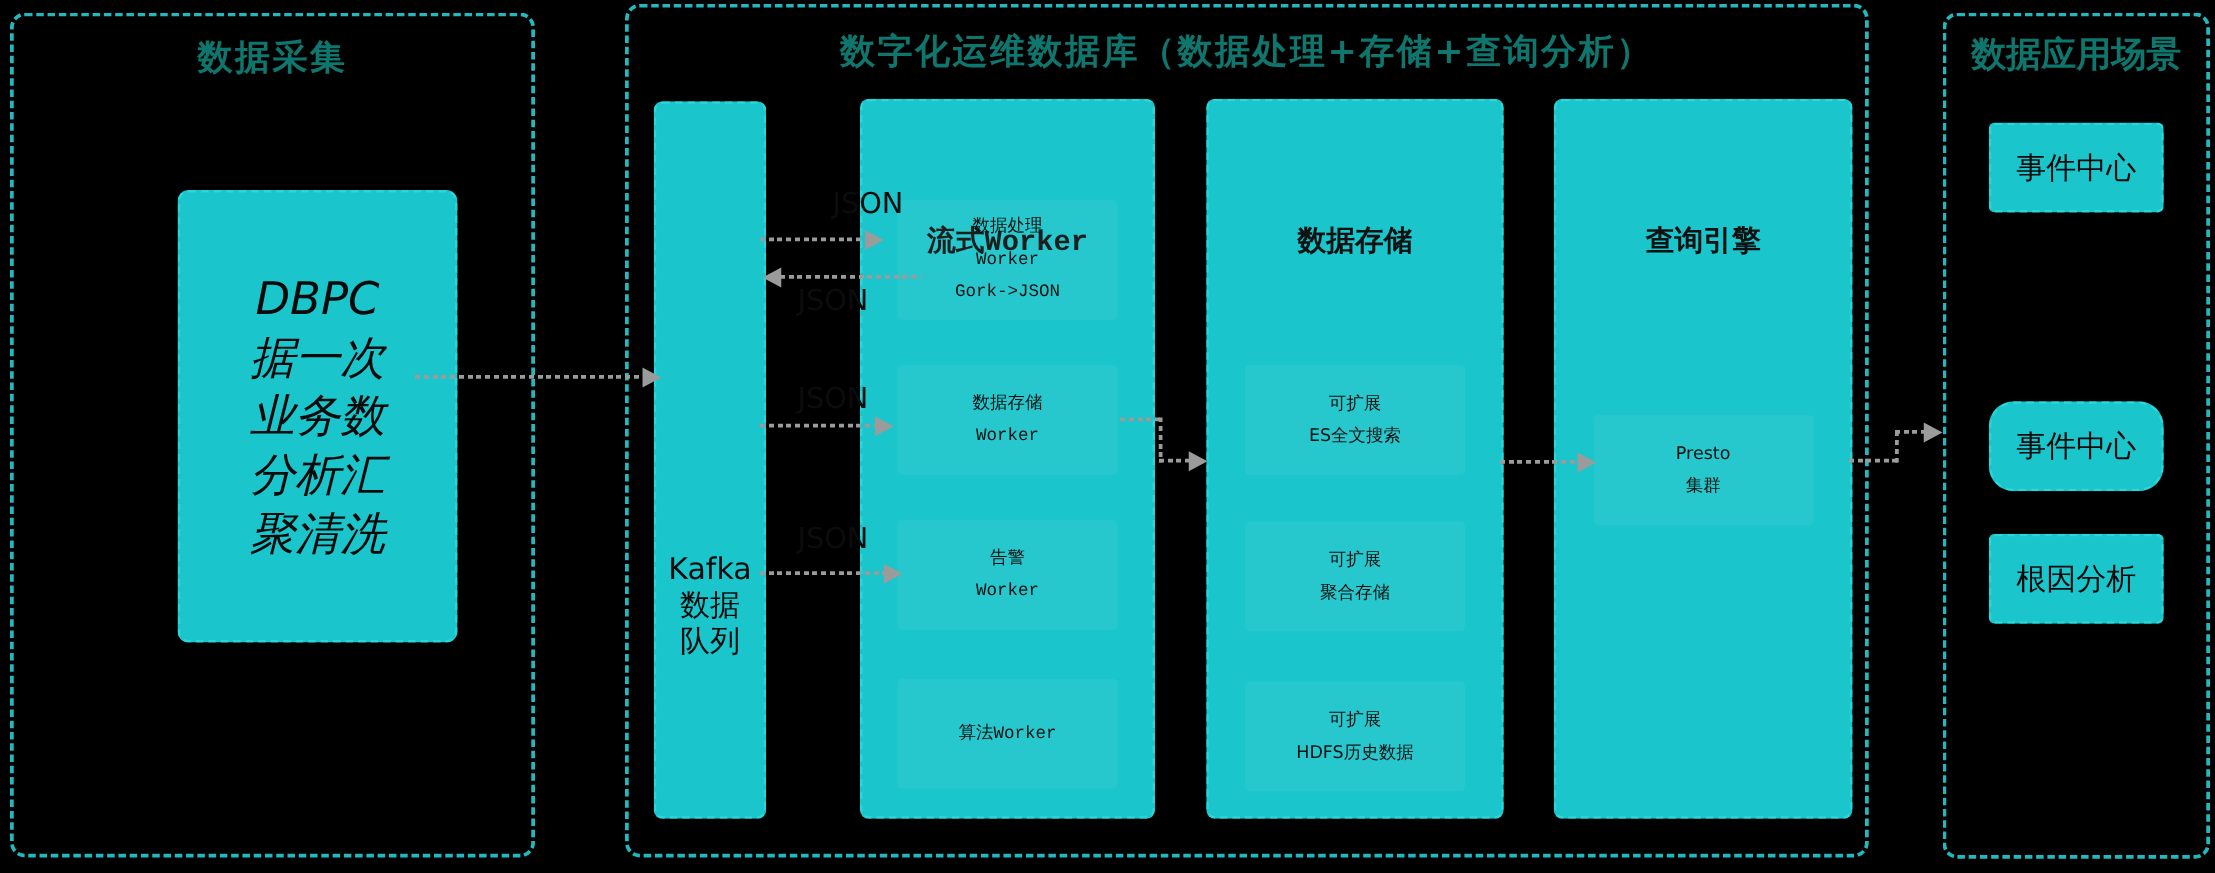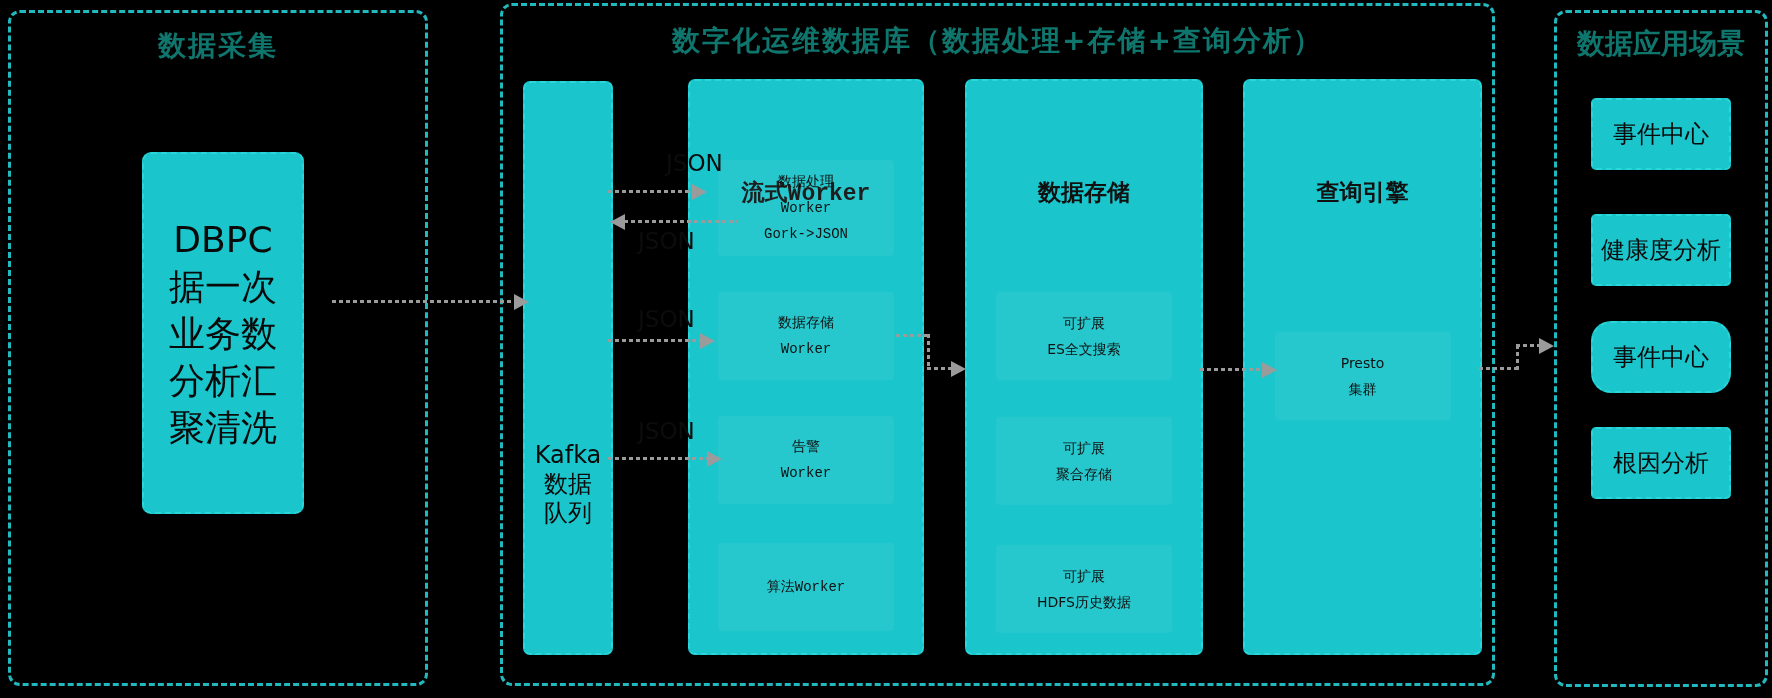--- a/index.html
+++ b/index.html
@@ -36,21 +36,21 @@
   .line{display:block;}
 </style>
 </head>
 <body>
 
 <div id="stage">
 
   <div class="section" style="left:8px;top:10px;width:420px;height:676px;">
     <div class="section-title" style="top:14px;">数据采集</div>
   </div>
-  <div class="tealbox" style="left:142px;top:152px;width:162px;height:362px;border-radius:9px;">
+  <div class="tealbox" style="left:142px;top:152px;width:224px;height:362px;border-radius:9px;font-style:italic;">
     <div class="dbpc-text">
       <span class="line">DBPC</span>
       <span class="line">据一次</span>
       <span class="line">业务数</span>
       <span class="line">分析汇</span>
       <span class="line">聚清洗</span>
     </div>
   </div>
 
   <div class="section" style="left:500px;top:3px;width:995px;height:683px;">
@@ -106,21 +106,20 @@
     <div class="node-item" style="top:295px;height:88px;justify-content:center;">
       <span class="line">Presto</span>
       <span class="line">集群</span>
     </div>
   </div>
 
   <div class="section" style="left:1554px;top:10px;width:214px;height:677px;">
     <div class="section-title" style="top:12px;letter-spacing:0;">数据应用场景</div>
   </div>
   <div class="app-box" style="top:98px;">事件中心</div>
-  <div class="app-box" style="top:214px;">健康度分析</div>
   <div class="app-box" style="top:321px;border-radius:20px;">事件中心</div>
   <div class="app-box" style="top:427px;">根因分析</div>
 
   <div class="hline" style="left:332px;top:300px;width:182px;"></div>
   <div class="head-r" style="left:514px;top:294px;"></div>
 
   <div class="hline" style="left:608px;top:190px;width:85px;"></div>
   <div class="head-r" style="left:692px;top:184px;"></div>
 
   <div class="head-l" style="left:610px;top:214px;"></div>

